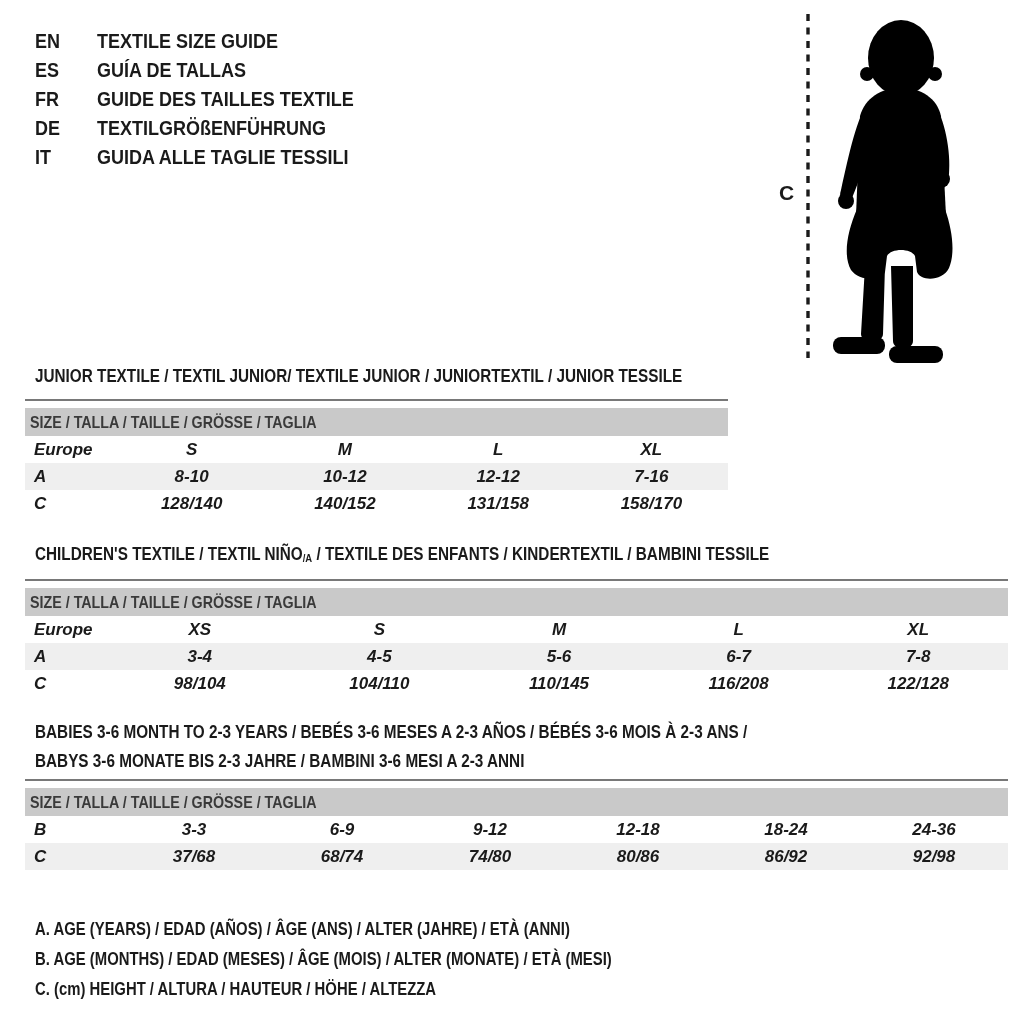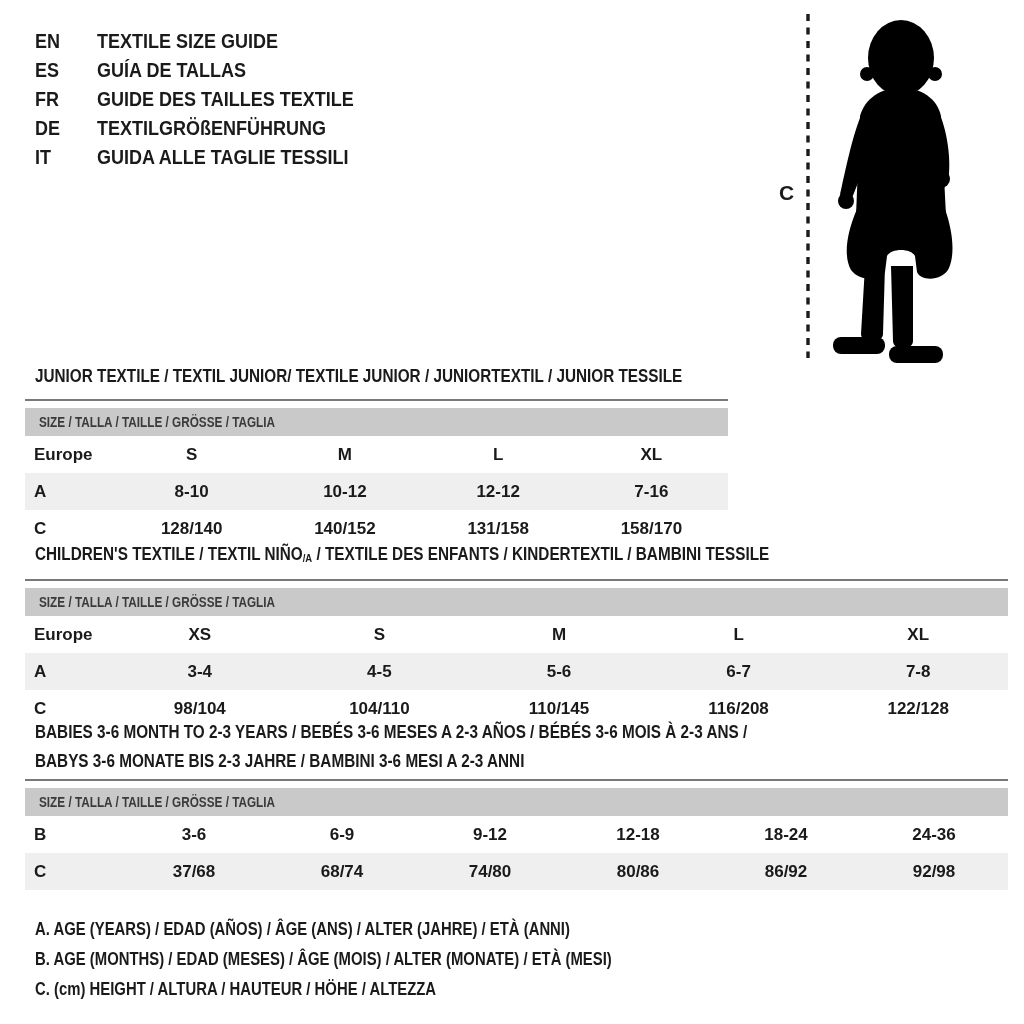--- a/index.html
+++ b/index.html
@@ -29,23 +29,23 @@
   #sec3-title{left:35px;top:718px;line-height:29px;}
   .subscript{font-size:0.62em;vertical-align:-0.15em;}
 
   
   .sizetable{left:25px;}
   #table-1{top:399px;width:703px;}
   #table-2{top:579px;width:983px;}
   #table-3{top:779px;width:983px;}
   .rule{height:2px;background:#787878;}
   .bar{height:28px;margin-top:7px;background:#c9c9c9;color:#3a3a3a;
-       font-size:14px;font-weight:700;line-height:29px;padding-left:14px;box-sizing:border-box;}
+       font-size:17px;font-weight:700;line-height:29px;padding-left:5px;box-sizing:border-box;}
   .bar span{display:inline-block;transform:scaleX(0.84);transform-origin:0 50%;white-space:nowrap;}
-  .trow{height:37px;display:flex;align-items:center;font-size:17px;font-weight:700;}
+  .trow{height:27px;display:flex;align-items:center;font-size:17px;font-weight:700;font-style:italic;}
   .trow.shaded{background:#efefef;}
   .tlabel{padding-left:9px;box-sizing:border-box;}
   #table-1 .tlabel{width:90px;}
   #table-2 .tlabel{width:85px;}
   #table-3 .tlabel{width:95px;}
   .tcell{flex:1;text-align:center;}
 
   
   #footnotes{left:35px;top:914px;font-size:17.5px;font-weight:700;line-height:30px;}
 </style>
@@ -169,21 +169,21 @@
   <div>BABYS 3-6 MONATE BIS 2-3 JAHRE / BAMBINI 3-6 MESI A 2-3 ANNI</div>
 </div>
 <div class="abs sizetable" id="table-3">
   <div class="rule"></div>
   <div class="bar">
     <span>SIZE / TALLA / TAILLE / GRÖSSE / TAGLIA</span>
   </div>
   <div>
       <div class="trow">
         <div class="tlabel">B</div>
-        <div class="tcell">3-6</div>
+        <div class="tcell">3-3</div>
         <div class="tcell">6-9</div>
         <div class="tcell">9-12</div>
         <div class="tcell">12-18</div>
         <div class="tcell">18-24</div>
         <div class="tcell">24-36</div>
       </div>
       <div class="trow shaded">
         <div class="tlabel">C</div>
         <div class="tcell">37/68</div>
         <div class="tcell">68/74</div>

